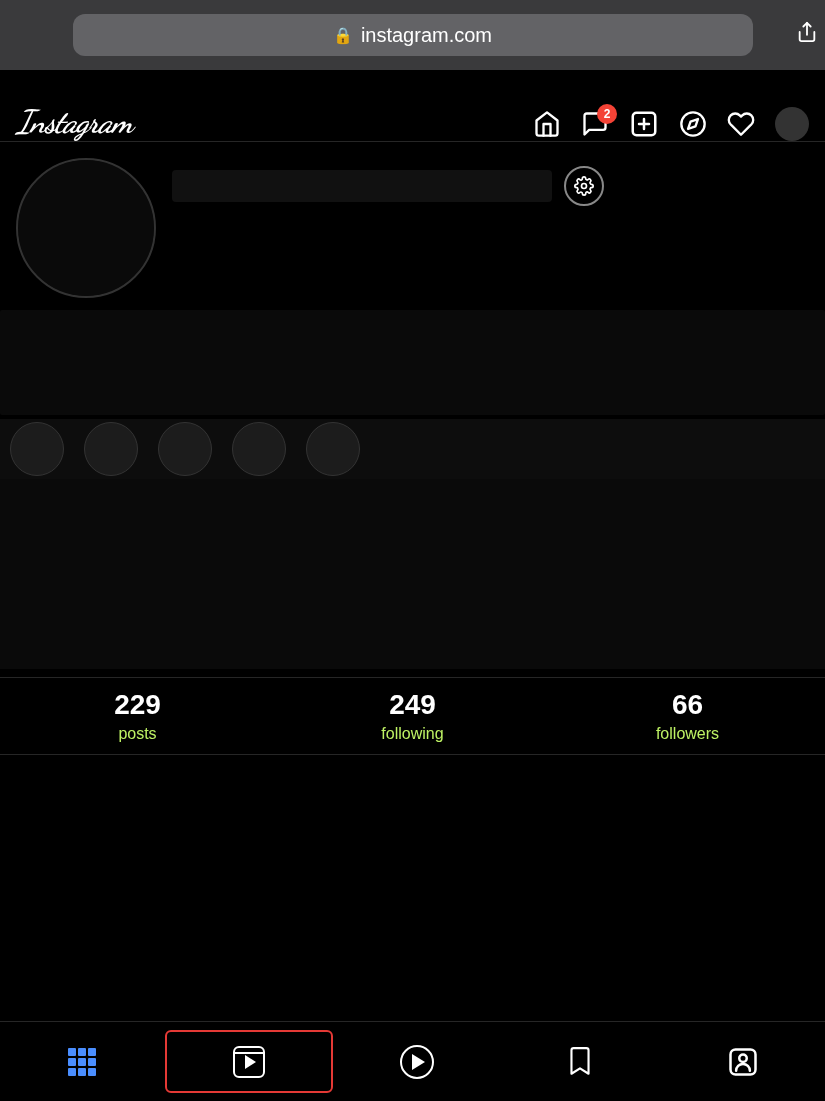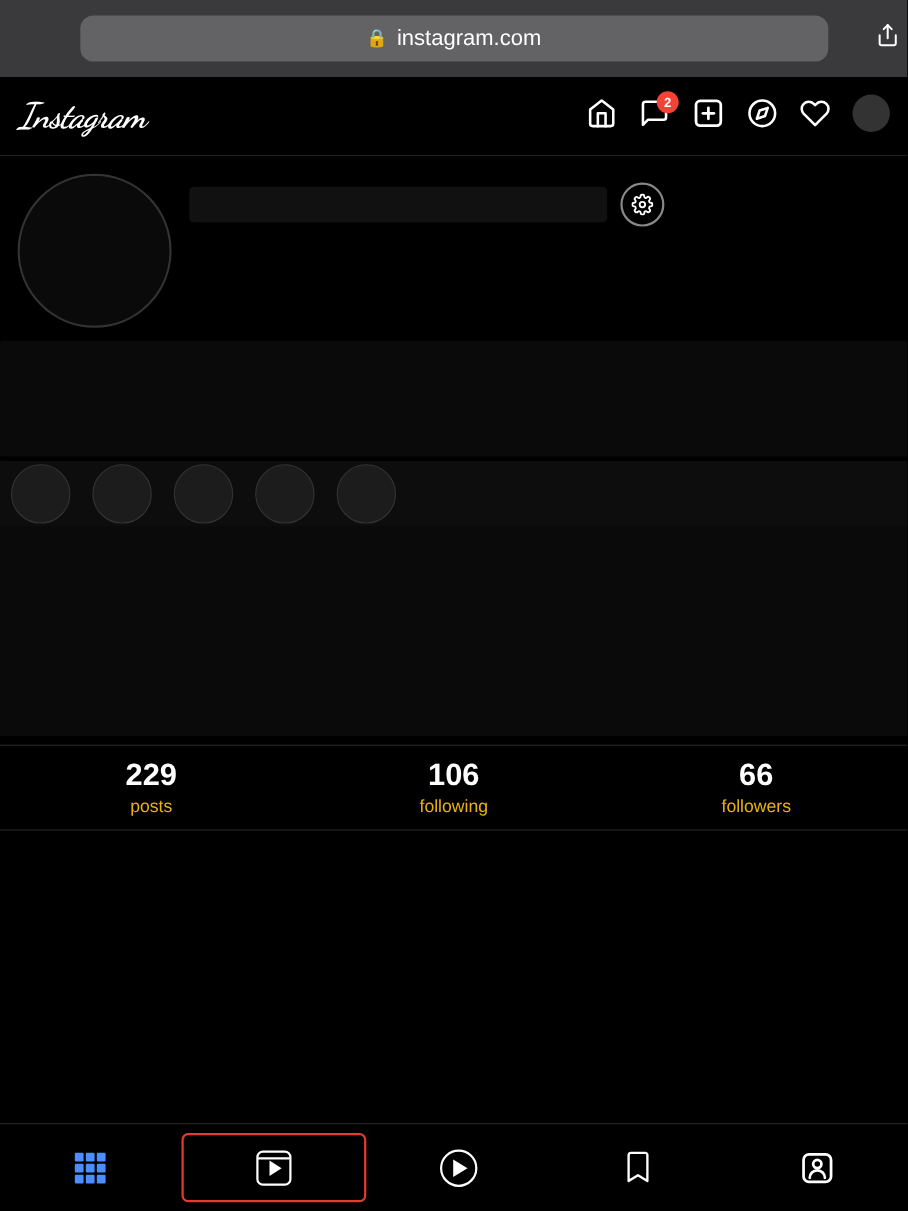--- a/index.html
+++ b/index.html
@@ -50,22 +50,22 @@
       color: #fff;
       font-size: 22px;
       cursor: pointer;
     }
 
     
     .ig-header {
       background: #000;
       height: 72px;
       display: flex;
-      align-items: flex-start;
-      padding: 16px 16px;
+      align-items: flex-end;
+      padding: 0 16px;
       border-bottom: 1px solid #262626;
       gap: 0;
     }
     .ig-logo {
       font-family: 'Dancing Script', 'Lobster', cursive;
       font-size: 32px;
       font-weight: 700;
       color: #fff;
       margin-right: 16px;
       font-style: italic;
@@ -213,21 +213,21 @@
       justify-content: center;
       gap: 4px;
     }
     .stat-number {
       font-size: 28px;
       font-weight: 700;
       color: #fff;
     }
     .stat-label {
       font-size: 16px;
-      color: #eab308;
+      color: #bef264;
       font-weight: 400;
     }
 
     
     .bottom-nav {
       background: #000;
       height: 80px;
       display: flex;
       align-items: center;
       border-top: 1px solid #262626;
@@ -422,21 +422,21 @@
 </div>
 
 <div class="posts-area"></div>
 
 <div class="stats-row">
   <div class="stat-item">
     <span class="stat-number">229</span>
     <span class="stat-label">posts</span>
   </div>
   <div class="stat-item">
-    <span class="stat-number">106</span>
+    <span class="stat-number">249</span>
     <span class="stat-label">following</span>
   </div>
   <div class="stat-item">
     <span class="stat-number">66</span>
     <span class="stat-label">followers</span>
   </div>
 </div>
 
 <div class="bottom-nav">
 

